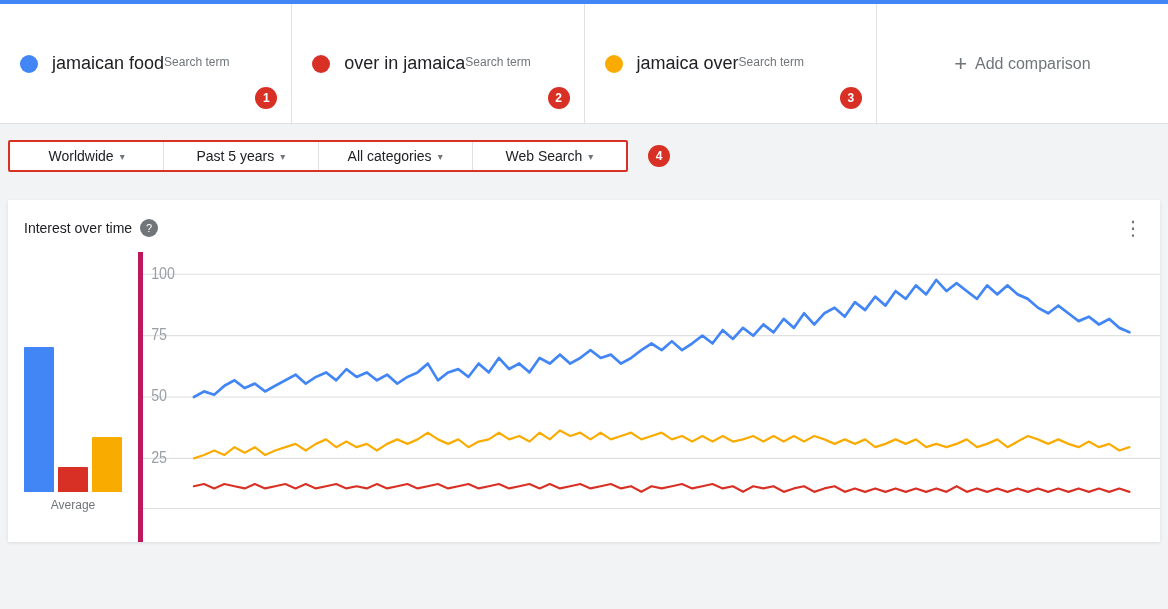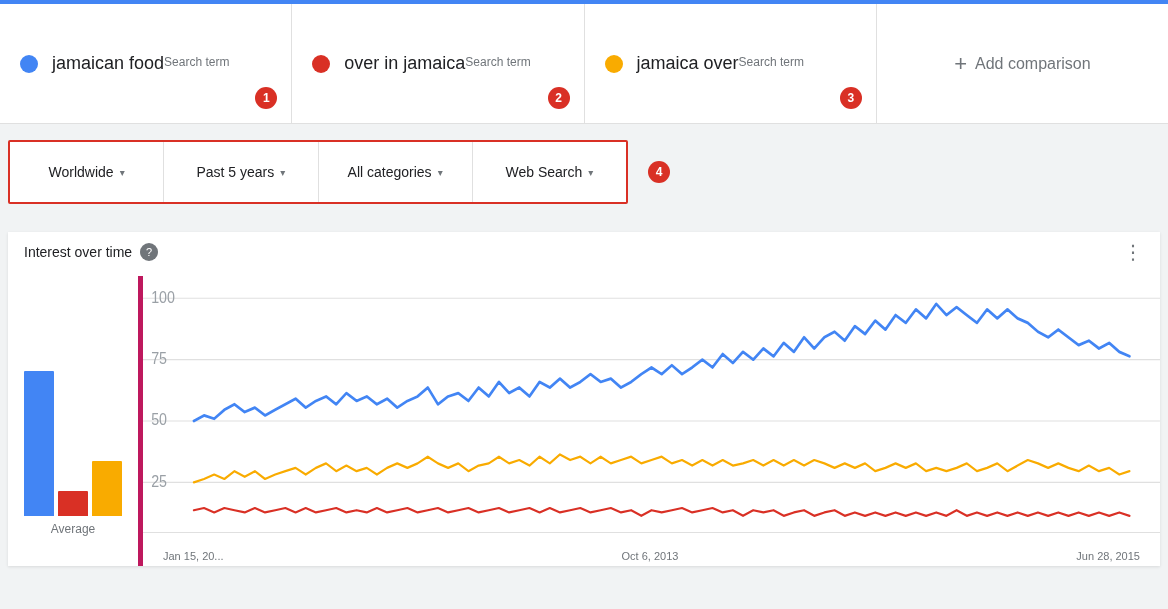--- a/index.html
+++ b/index.html
@@ -61,21 +61,21 @@
     }
     .add-comparison-plus { font-size: 22px; color: #70757a; }
 
     
     .filter-row {
       display: flex;
       align-items: center;
       background: #fff;
       padding: 0 0 0 0;
       border: 2px solid #d93025;
-      height: 64px;
+      height: 32px;
       width: 620px;
       margin: 12px 8px;
       border-radius: 2px;
     }
     .filter-item {
       display: flex;
       align-items: center;
       padding: 0 16px;
       height: 100%;
       cursor: pointer;
@@ -112,21 +112,21 @@
     
     .main-content {
       background: #f1f3f4;
       padding: 12px 8px;
     }
 
     
     .chart-card {
       background: #fff;
       border-radius: 0;
-      padding: 8px 0 0 0;
+      padding: 16px 0 0 0;
       box-shadow: 0 1px 3px rgba(0,0,0,0.1);
     }
     .chart-header {
       display: flex;
       align-items: center;
       justify-content: space-between;
       padding: 0 16px 12px 16px;
     }
     .chart-title-group {
       display: flex;
@@ -305,21 +305,16 @@
           <text x="8" y="189" font-size="14" fill="#9aa0a6">25</text>
 
           <polyline points="50,130 60,125 70,128 80,120 90,115 100,122 110,118 120,125 130,120 140,115 150,110 160,118 170,112 180,108 190,115 200,105 210,112 220,108 230,115 240,110 250,118 260,112 270,108 280,100 290,115 300,108 310,105 320,112 330,100 340,108 350,95 360,105 370,100 380,108 390,95 400,100 410,92 420,100 430,95 440,88 450,95 460,92 470,100 480,95 490,88 500,82 510,88 520,80 530,88 540,82 550,75 560,82 570,70 580,78 590,68 600,75 610,65 620,72 630,60 640,68 650,55 660,65 670,55 680,50 690,58 700,45 710,52 720,40 730,48 740,35 750,42 760,30 770,38 780,25 790,35 800,28 810,35 820,42 830,30 840,38 850,30 860,38 870,42 880,50 890,55 900,48 910,55 920,62 930,58 940,65 950,60 960,68 970,72" fill="none" stroke="#4285f4" stroke-width="2.5" stroke-linejoin="round" stroke-linecap="round"></polyline>
 
           <polyline points="50,185 60,182 70,178 80,182 90,175 100,180 110,175 120,182 130,178 140,175 150,172 160,178 170,172 180,168 190,175 200,170 210,175 220,172 230,178 240,172 250,168 260,172 270,168 280,162 290,168 300,172 310,168 320,175 330,170 340,168 350,162 360,168 370,165 380,170 390,162 400,168 410,160 420,165 430,162 440,168 450,162 460,168 470,165 480,162 490,168 500,165 510,162 520,168 530,165 540,170 550,165 560,170 570,165 580,170 590,168 600,165 610,170 620,165 630,170 640,165 650,170 660,165 670,168 680,172 690,168 700,172 710,168 720,175 730,172 740,168 750,172 760,168 770,175 780,172 790,175 800,172 810,168 820,175 830,172 840,168 850,175 860,170 870,165 880,168 890,172 900,168 910,172 920,175 930,170 940,175 950,172 960,178 970,175" fill="none" stroke="#f9ab00" stroke-width="2" stroke-linejoin="round" stroke-linecap="round"></polyline>
 
           <polyline points="50,210 60,208 70,212 80,208 90,210 100,212 110,208 120,212 130,210 140,208 150,212 160,208 170,212 180,210 190,208 200,212 210,210 220,212 230,208 240,212 250,210 260,208 270,212 280,210 290,208 300,212 310,210 320,208 330,212 340,210 350,208 360,212 370,210 380,208 390,212 400,208 410,212 420,210 430,208 440,212 450,210 460,208 470,212 480,210 490,215 500,210 510,212 520,210 530,208 540,212 550,210 560,208 570,212 580,210 590,215 600,210 610,212 620,210 630,215 640,212 650,210 660,215 670,212 680,210 690,215 700,212 710,215 720,212 730,215 740,212 750,215 760,212 770,215 780,212 790,215 800,210 810,215 820,212 830,215 840,212 850,215 860,212 870,215 880,212 890,215 900,212 910,215 920,212 930,215 940,212 950,215 960,212 970,215" fill="none" stroke="#d93025" stroke-width="2" stroke-linejoin="round" stroke-linecap="round"></polyline>
         </svg>
 
         
-        <div class="x-labels">
-          <span class="x-label">Jan 15, 20...</span>
-          <span class="x-label">Oct 6, 2013</span>
-          <span class="x-label">Jun 28, 2015</span>
-        </div>
       </div>
     </div>
   </div>
 </div>
 
 </body></html>

